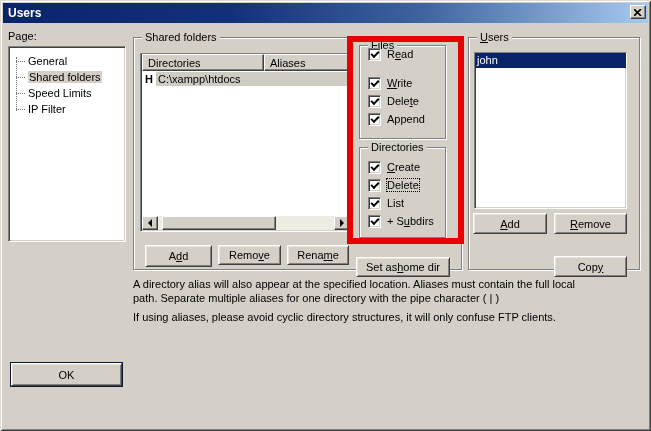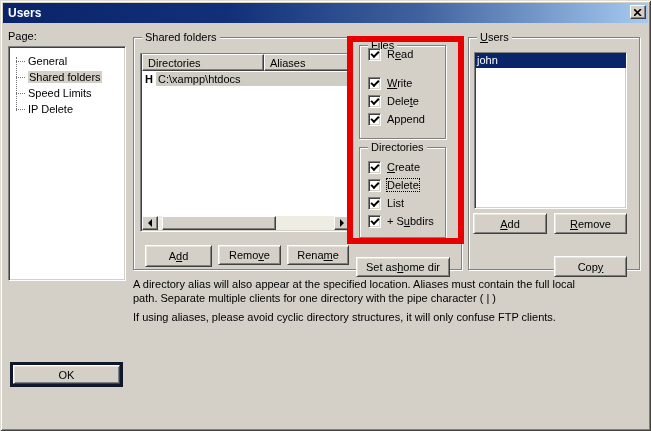--- a/index.html
+++ b/index.html
@@ -22,21 +22,21 @@
   
   .sunken{background:#fff;border:1px solid;border-color:#808080 #fff #fff #808080;
     box-shadow:inset 1px 1px 0 #404040, inset -1px -1px 0 #d4d0c8;}
   
   .group{border:1px solid #808080;box-shadow:1px 1px 0 #fff, inset 1px 1px 0 #fff;}
   .grouplabel{position:absolute;top:-7px;left:8px;background:#d4d0c8;padding:0 3px;line-height:12px;}
   
   .btn{background:#d4d0c8;border:1px solid;border-color:#fff #404040 #404040 #fff;
     box-shadow:inset 1px 1px 0 #e8e4dc, inset -1px -1px 0 #808080;
     display:flex;align-items:center;justify-content:center;font-size:11px;}
-  .defaultwrap{border:3px solid #0f172a;padding:0;}
+  .defaultwrap{border:1px solid #0f172a;padding:0;}
   .defaultwrap .btn{width:100%;height:100%;}
   
   .pageitem{position:relative;height:16px;line-height:16px;padding-left:19px;white-space:nowrap;}
   .pageitem::before{content:"";position:absolute;left:7px;top:8px;width:9px;border-top:1px dotted #707070;}
   .treeline{position:absolute;left:7px;top:10px;height:54px;border-left:1px dotted #707070;}
   .pageitem .sel{background:#d4d0c8;padding:0 1px;}
   
   .lvheadcell{position:absolute;top:0;height:17px;background:#d4d0c8;
     border:1px solid;border-color:#fff #404040 #404040 #fff;
     box-shadow:inset -1px -1px 0 #808080;padding:1px 0 0 5px;line-height:14px;}
@@ -75,27 +75,27 @@
   </div>
   <div class="abs closebtn">
     <span>
       <svg width="8" height="7" viewBox="0 0 8 7">
           <path d="M0 0 L7 7 M7 0 L0 7" stroke="#000" stroke-width="1.6"></path>
         </svg>
     </span>
   </div>
 
   <div class="abs" style="left:8px;top:30px;">Page:</div>
-  <div class="abs sunken" style="left:8px;top:46px;width:118px;height:235px;">
+  <div class="abs sunken" style="left:8px;top:46px;width:118px;height:196px;">
     <div style="position:relative;padding-top:6px;">
       <div class="treeline"></div>
       <div class="pageitem"><span>General</span></div>
       <div class="pageitem"><span class="sel">Shared folders</span></div>
       <div class="pageitem"><span>Speed Limits</span></div>
-      <div class="pageitem"><span>IP Delete</span></div>
+      <div class="pageitem"><span>IP Filter</span></div>
     </div>
   </div>
 
   <div class="abs group" style="left:133px;top:37px;width:329px;height:233px;">
     <span class="grouplabel">Shared folders</span>
   </div>
 
   <div class="abs sunken" style="left:140px;top:53px;width:212px;height:179px;">
     <div class="lvheadcell" style="left:1px;width:122px;">Directories</div>
     <div class="lvheadcell" style="left:123px;width:86px;">Aliases</div>
@@ -166,20 +166,20 @@
     <span class="grouplabel"><u>U</u>sers</span>
   </div>
   <div class="abs sunken" style="left:474px;top:52px;width:153px;height:157px;">
     <div class="userrow">john</div>
   </div>
   <div class="abs btn" style="left:473px;top:213px;width:74px;height:21px;"><u>A</u>dd</div>
   <div class="abs btn" style="left:554px;top:213px;width:73px;height:21px;"><u>R</u>emove</div>
   <div class="abs btn" style="left:554px;top:256px;width:73px;height:21px;">Cop<u>y</u></div>
 
   <div class="abs note" style="left:133px;top:277px;">A directory alias will also appear at the specified location. Aliases must contain the full local</div>
-  <div class="abs note" style="left:133px;top:291px;">path. Separate multiple clients for one directory with the pipe character ( | )</div>
+  <div class="abs note" style="left:133px;top:291px;">path. Separate multiple aliases for one directory with the pipe character ( | )</div>
   <div class="abs note" style="left:133px;top:310px;">If using aliases, please avoid cyclic directory structures, it will only confuse FTP clients.</div>
 
   <div class="abs defaultwrap" style="left:10px;top:362px;width:113px;height:25px;">
     <div class="btn">OK</div>
   </div>
 
 </div>
 
 </body></html>

